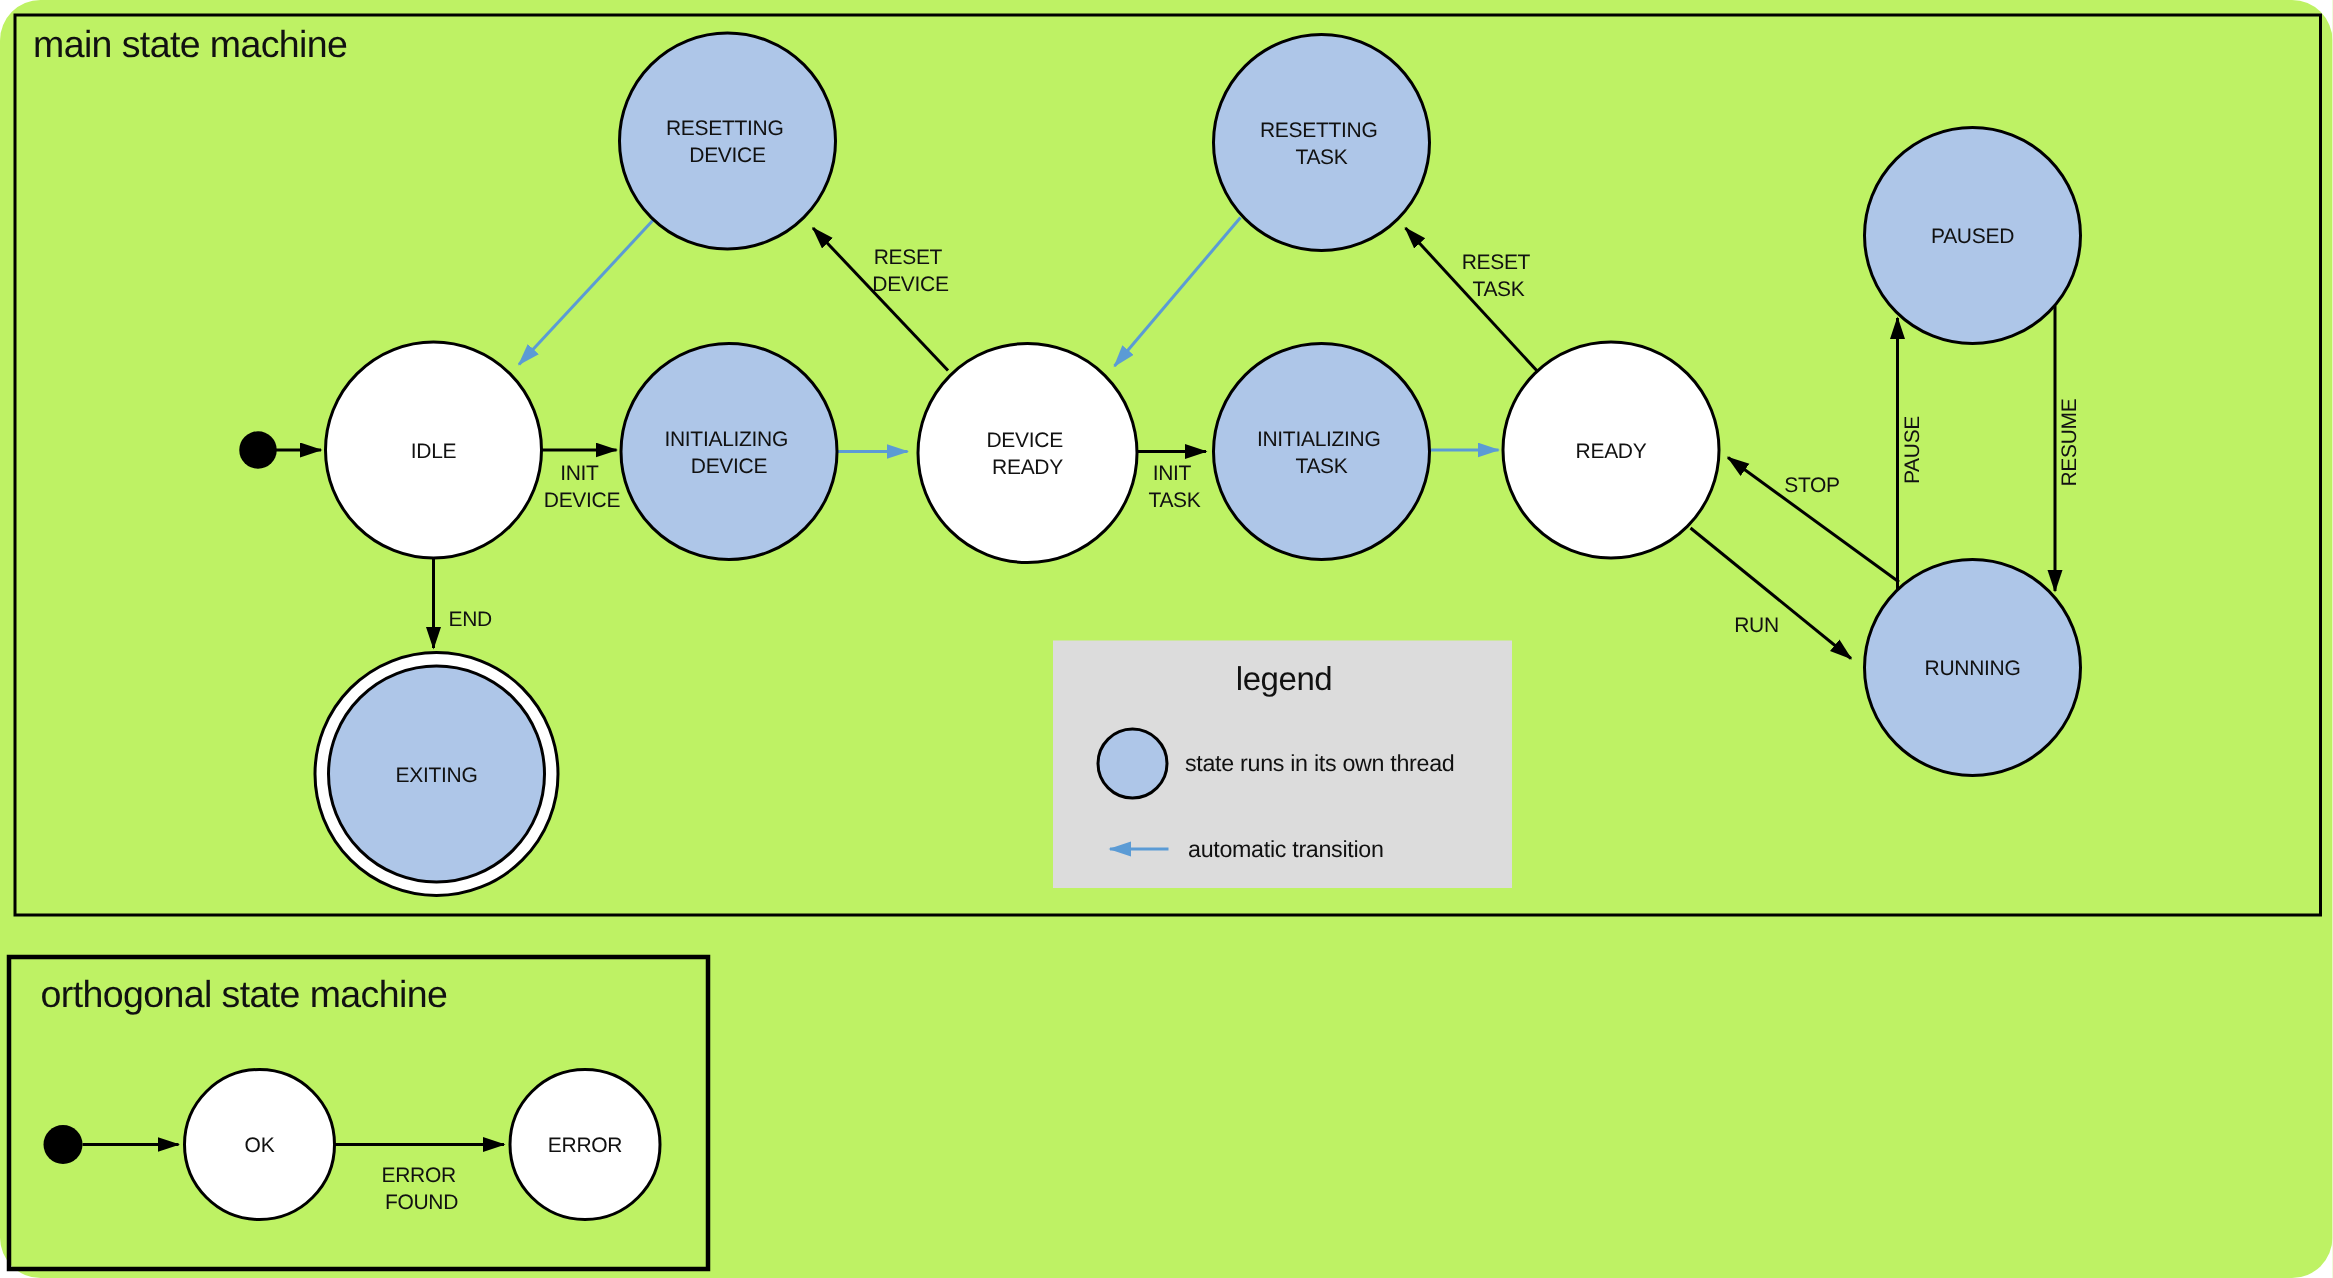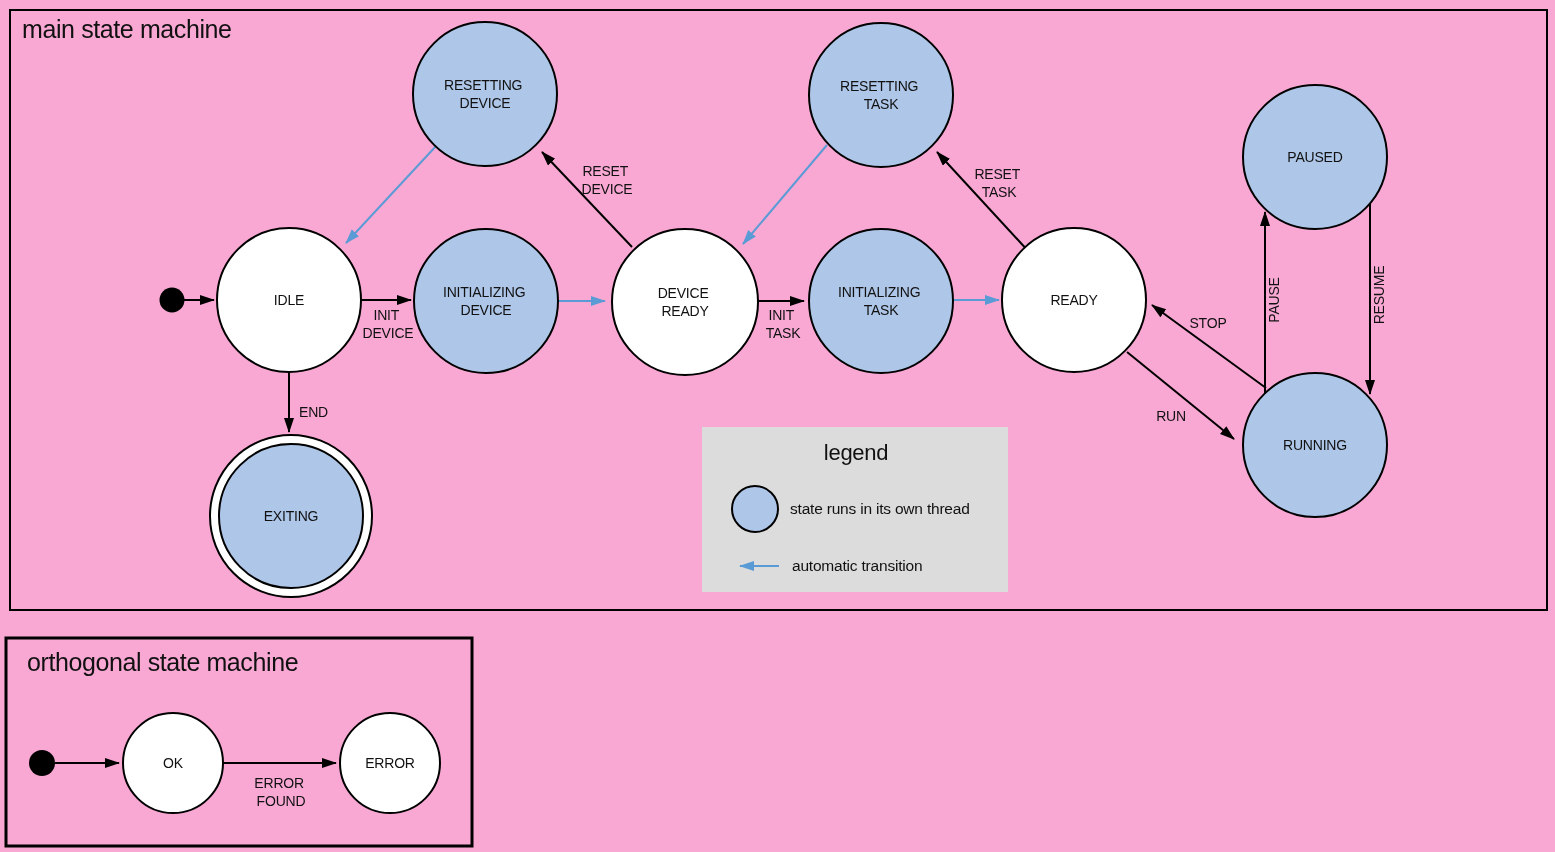--- a/index.html
+++ b/index.html
@@ -1,17 +1,17 @@
 <!DOCTYPE html>
 <html><head>
 <meta charset="utf-8">
 <style>
   html,body{margin:0;padding:0;background:#ffffff;}
-  .stage{position:relative;width:1555px;height:852px;background:#f9a8d4;
-         font-family:"Liberation Sans", sans-serif;}
+  .stage{position:relative;width:1555px;height:852px;background:#bef264;
+         font-family:"Liberation Sans", sans-serif;border-radius:27px;}
   svg text{fill:#111;font-family:"Liberation Sans", sans-serif;}
   .frame{fill:none;stroke:#000;}
   .state{stroke:#000;stroke-width:2;}
   .state.white{fill:#ffffff;}
   .edge{stroke:#000;stroke-width:2;fill:none;}
   .edge-blue{stroke-width:2;fill:none;}
   .lbl{font-size:14px;letter-spacing:-0.2px;}
   .title{font-size:25px;letter-spacing:-0.4px;}
   .legend-title{font-size:22px;letter-spacing:-0.3px;}
   .legend-item{font-size:15.5px;letter-spacing:-0.2px;}

